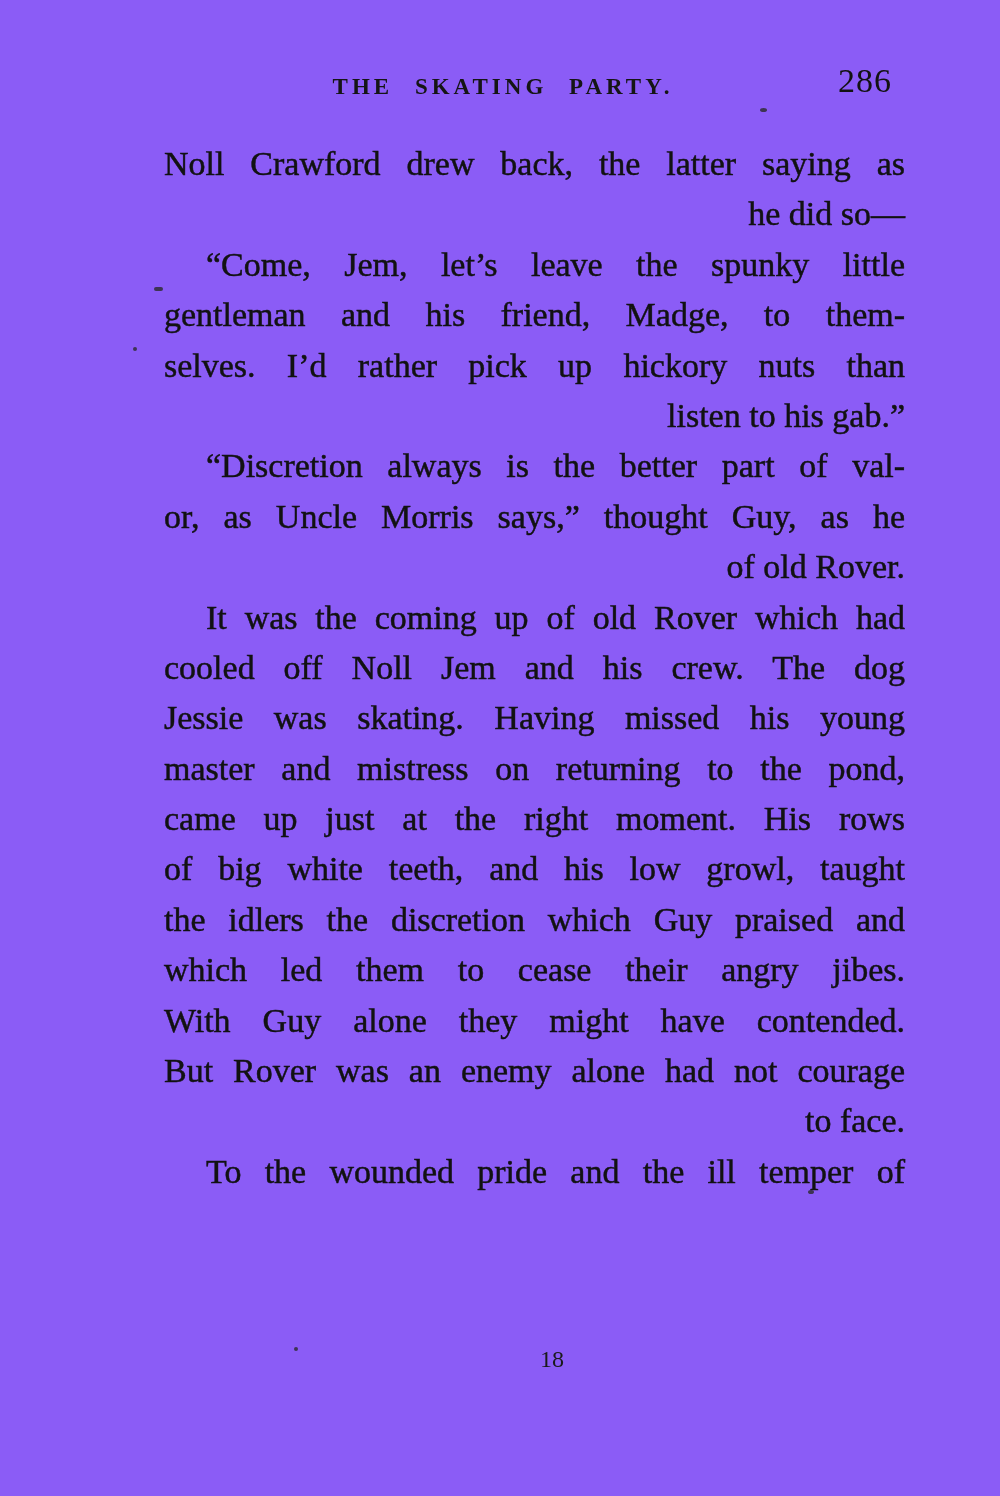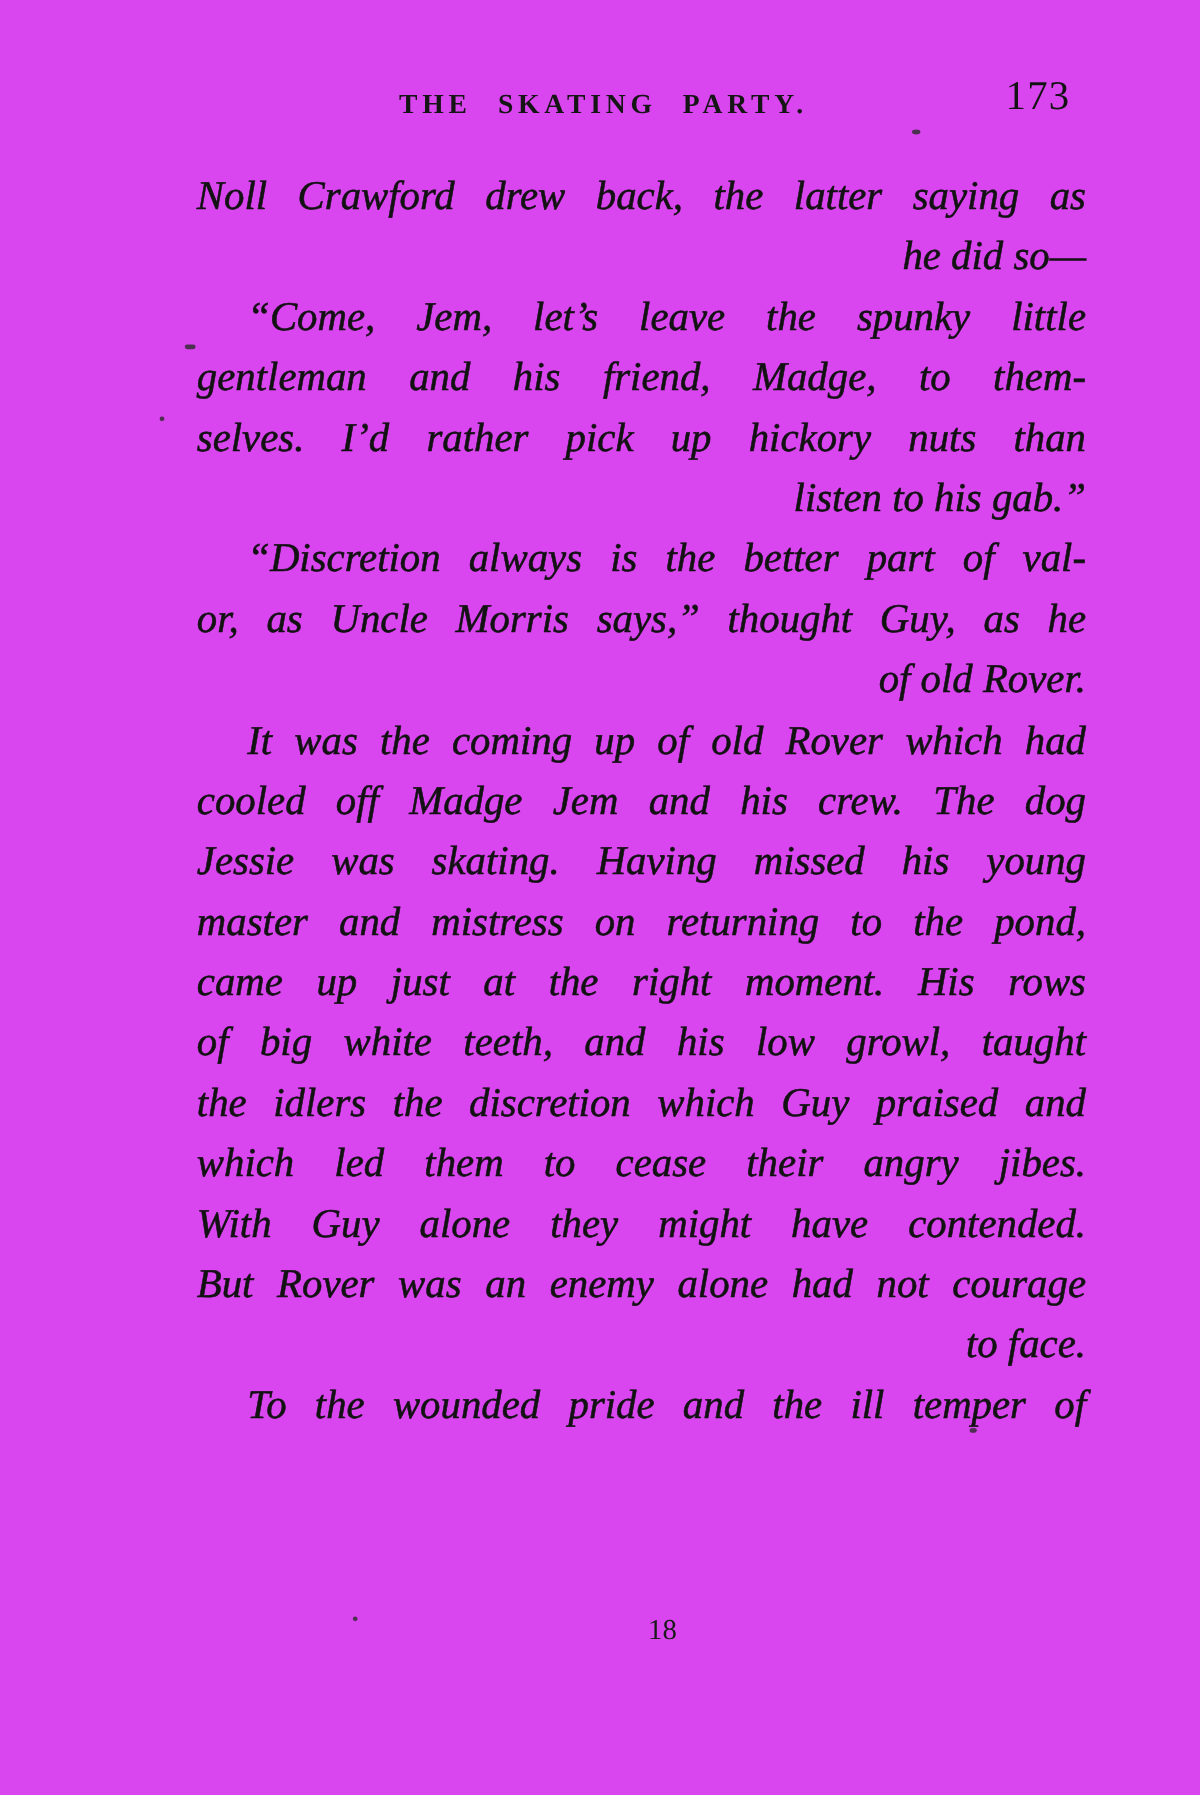--- a/index.html
+++ b/index.html
@@ -4,21 +4,21 @@
 <style>
   html, body {
     margin: 0;
     padding: 0;
     background: #e9e9e9;
   }
   .page {
     position: relative;
     width: 1000px;
     height: 1496px;
-    background: #d946ef;
+    background: #8b5cf6;
     overflow: hidden;
     font-family: "Liberation Serif", "DejaVu Serif", serif;
     color: #121212;
   }
   
   .running-head {
     position: absolute;
     top: 74px;
     left: 503px;
     transform: translateX(-50%);
@@ -37,21 +37,20 @@
     letter-spacing: 1px;
     color: #121212;
   }
   
   .body-text {
     position: absolute;
     top: 139px;
     left: 164px;
     width: 741px;
     font-size: 34px;
-    font-style: italic;
     -webkit-text-stroke: 0.45px #101010;
   }
   .line {
     height: 50.4px;
     line-height: 50.4px;
     text-align: right;
     white-space: normal;
   }
   .line.just {
     text-align: justify;
@@ -82,41 +81,41 @@
   .speck-4 { left: 808px; top: 1190px; width: 6px; height: 4px; }
   .speck-5 { left: 294px; top: 1347px; width: 4px; height: 4px; }
 </style>
 </head>
 <body>
 
 <div class="page">
 
   <div class="running-head">THE SKATING PARTY.</div>
 
-  <div class="folio">173</div>
+  <div class="folio">286</div>
 
   <div class="body-text">
       <div class="para">
         <div class="line just">Noll Crawford drew back, the latter saying as</div>
         <div class="line">he did so—</div>
       </div>
       <div class="para">
         <div class="line indent just">“Come, Jem, let’s leave the spunky little</div>
         <div class="line just">gentleman and his friend, Madge, to them-</div>
         <div class="line just">selves. I’d rather pick up hickory nuts than</div>
         <div class="line">listen to his gab.”</div>
       </div>
       <div class="para">
         <div class="line indent just">“Discretion always is the better part of val-</div>
         <div class="line just">or, as Uncle Morris says,” thought Guy, as he</div>
         <div class="line">of old Rover.</div>
       </div>
       <div class="para">
         <div class="line indent just">It was the coming up of old Rover which had</div>
-        <div class="line just">cooled off Madge Jem and his crew. The dog</div>
+        <div class="line just">cooled off Noll Jem and his crew. The dog</div>
         <div class="line just">Jessie was skating. Having missed his young</div>
         <div class="line just">master and mistress on returning to the pond,</div>
         <div class="line just">came up just at the right moment. His rows</div>
         <div class="line just">of big white teeth, and his low growl, taught</div>
         <div class="line just">the idlers the discretion which Guy praised and</div>
         <div class="line just">which led them to cease their angry jibes.</div>
         <div class="line just">With Guy alone they might have contended.</div>
         <div class="line just">But Rover was an enemy alone had not courage</div>
         <div class="line">to face.</div>
       </div>

